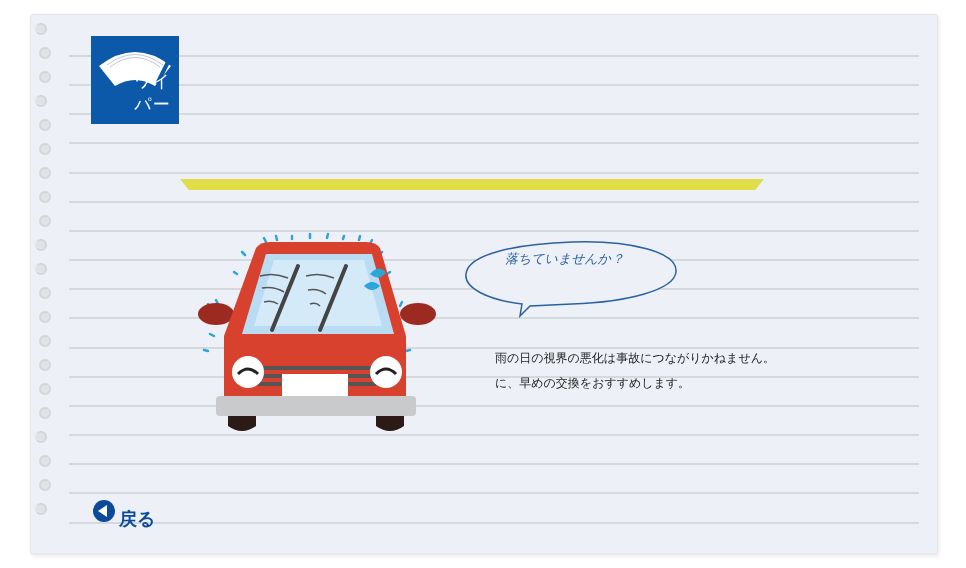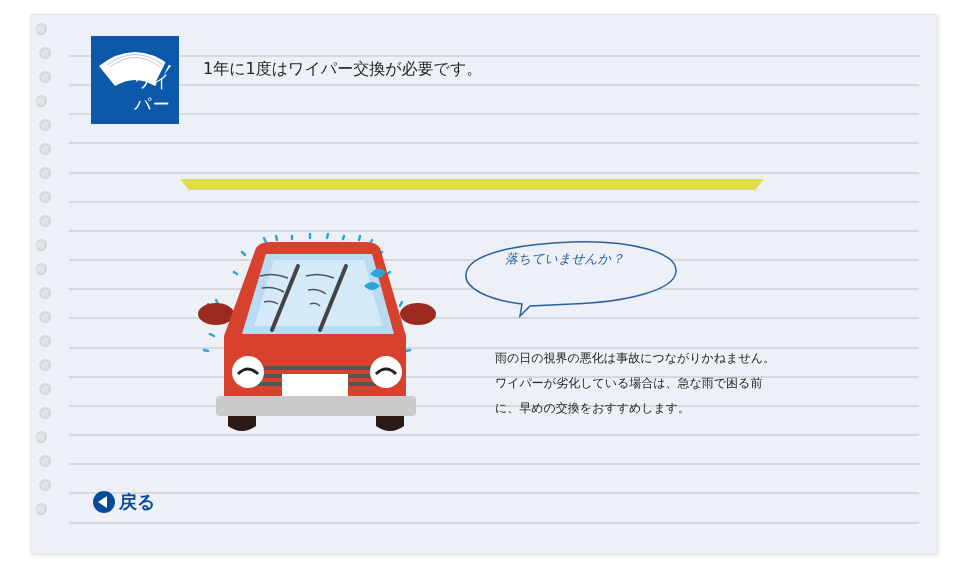--- a/index.html
+++ b/index.html
@@ -54,21 +54,21 @@
   .back {
     position:absolute; left:93px; top:490px; display:flex; align-items:center; cursor:pointer;
   }
   .back-icon {
     width:22px; height:22px; border-radius:50%; background:#0b4a9a; position:relative; margin-right:4px;
   }
   .back-icon::after {
     content:""; position:absolute; left:5px; top:5px;
     border-top:6px solid transparent; border-bottom:6px solid transparent; border-right:9px solid #fff;
   }
-  .back-label { color:#0b4a9a; font-weight:bold; font-size:18px; }
+  .back-label { color:#0b4a9a; font-weight:bold; font-size:18px;margin-top:17px; }
 </style>
 </head>
 <body>
 
 <div class="paper">
 
   <div class="rule" style="top:40px"></div>
   <div class="rule" style="top:69px"></div>
   <div class="rule" style="top:98px"></div>
   <div class="rule" style="top:127px"></div>
@@ -113,21 +113,20 @@
   <svg width="88" height="62" viewBox="0 0 88 62" style="position:absolute;left:0;top:0;">
     <path d="M8 30 Q44 2 80 30 L64 50 Q44 38 24 50 Z" fill="#ffffff"></path>
     <path d="M16 29 Q44 8 72 29" fill="none" stroke="#b8c8de" stroke-width="1"></path>
     <path d="M19 31 Q44 12 69 31" fill="none" stroke="#b8c8de" stroke-width="1"></path>
     <line x1="77" y1="26" x2="66" y2="48" stroke="#0b59a8" stroke-width="4"></line>
   </svg>
   <div class="logo-label">ワイパー</div>
 </div>
 
 <div class="intro">
-  <div>1年に1度はワイパー交換が必要です。</div>
 </div>
 
 <div class="title-wrap">
   <div class="title-bar"></div>
 </div>
 
 <svg class="car" viewBox="0 0 246 212">
 
   <g stroke="#2aa6d8" stroke-width="2.5" stroke-linecap="round">
     <line x1="70" y1="12" x2="72" y2="16"></line>
@@ -194,20 +193,19 @@
 
 <svg class="bubble" viewBox="0 0 225 82">
   <path d="M112 6 C170 4 218 16 216 36 C214 54 168 66 112 68 L70 70 L60 80 L62 68 C28 64 4 52 6 38 C8 18 56 8 112 6 Z" fill="#eef0f7" stroke="#2a62a0" stroke-width="1.5"></path>
 </svg>
 <div class="bubble-text">
   <div>落ちていませんか？</div>
 </div>
 
 <div class="body-text">
   <div>雨の日の視界の悪化は事故につながりかねません。</div>
-  <div>ワイパーが劣化している場合は、急な雨で困る前</div>
   <div>に、早めの交換をおすすめします。</div>
 </div>
 
 <div class="back">
   <span class="back-icon"></span>
   <span class="back-label">戻る</span>
 </div>
 
 </body></html>

